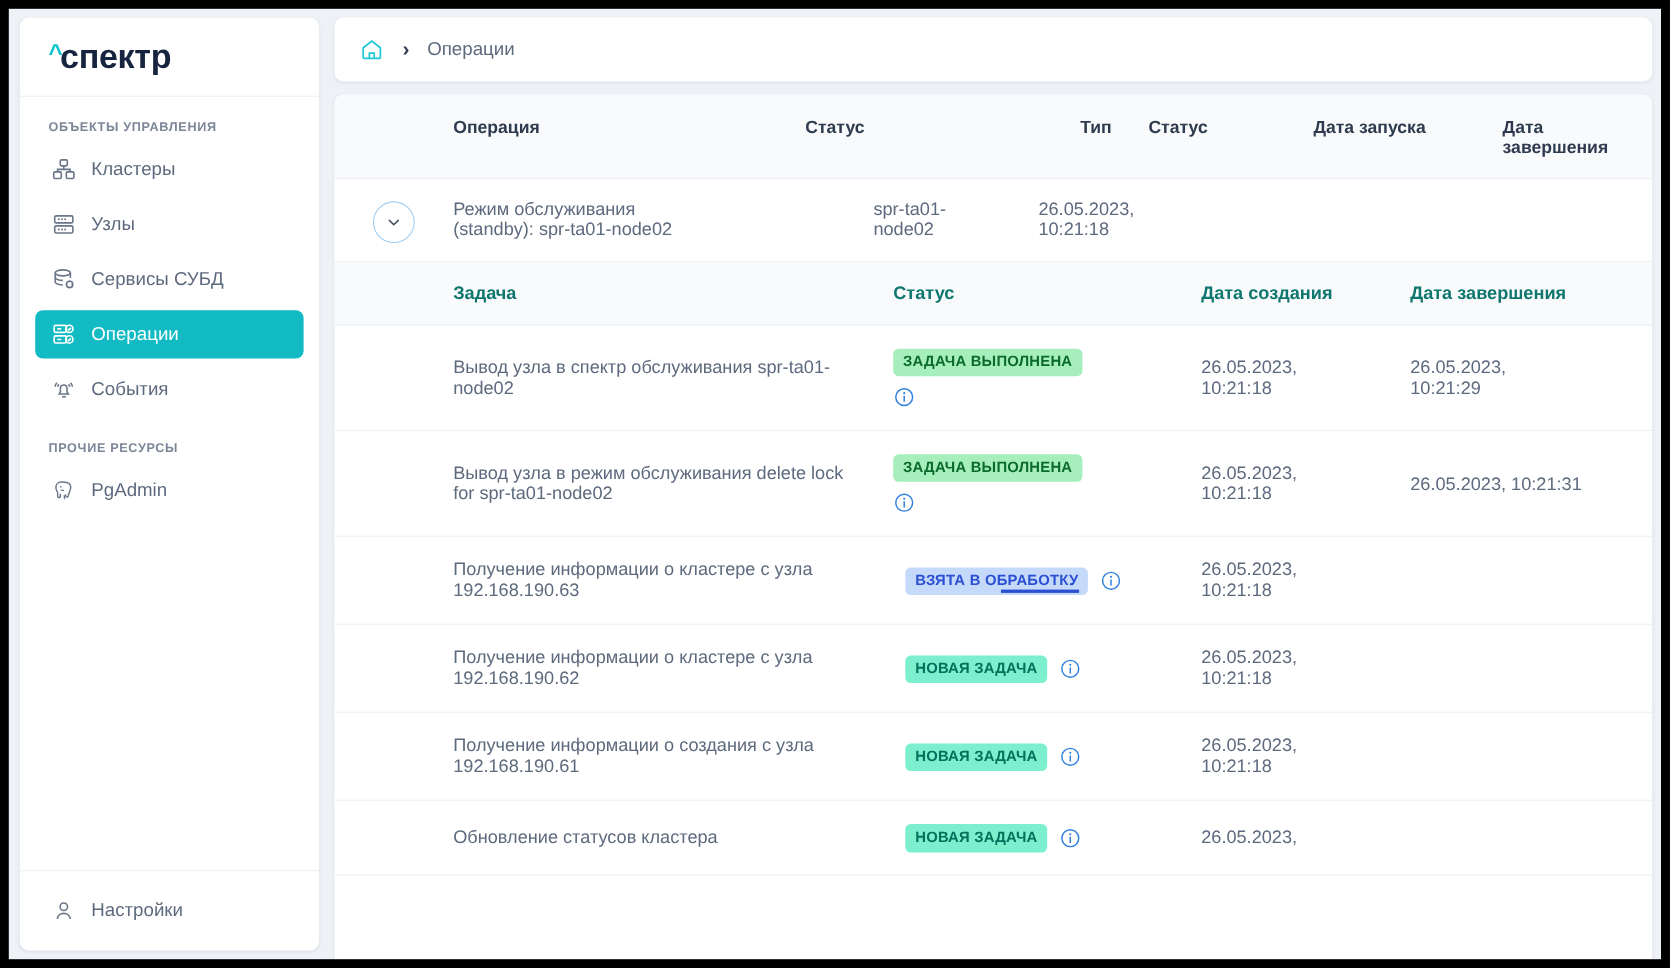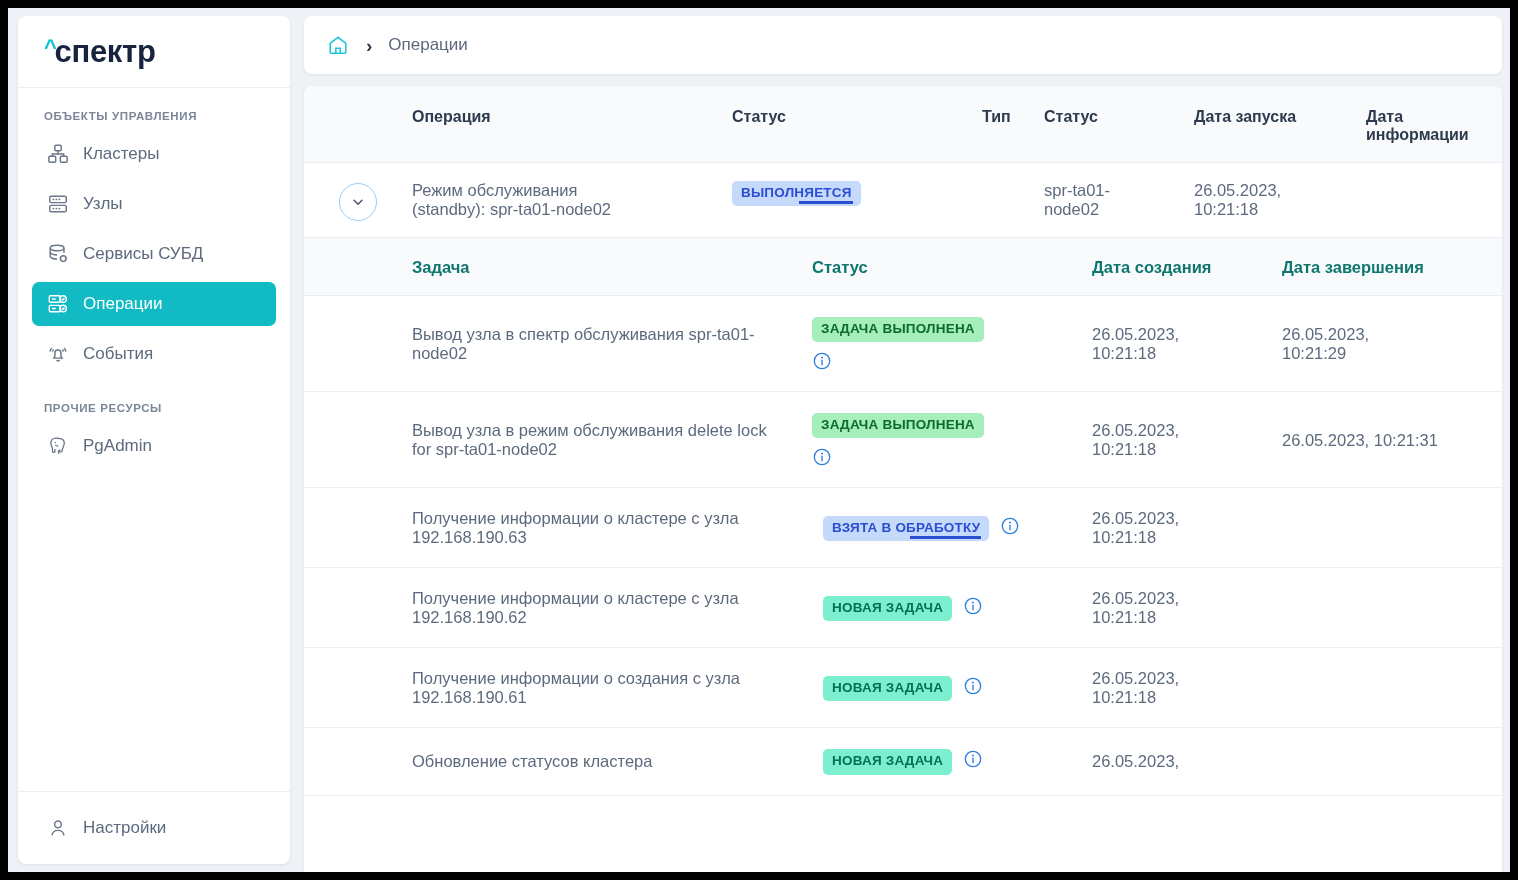--- a/index.html
+++ b/index.html
@@ -200,21 +200,21 @@
     height: 3px;
     background:#2b4fd1;
   }
   .badge-done      { background:#a6eebb; color:#0b6b2e; }
   .badge-new       { background:#7cf0ce; color:#05705a; }
 
   .info-ico { display:inline-block; width:20px; height:20px; vertical-align: middle; cursor:pointer; }
   .info-ico svg { display:block; }
 
   .stat-stack { display:flex; flex-direction:column; gap:9px; align-items:flex-start; }
-  .stat-inline { display:flex; gap:11px;padding-left:11px; }
+  .stat-inline { display:flex; align-items:center; gap:11px;padding-left:11px; }
 
   
   .task-head {
     display: flex;
     background: #f8fafc;
     padding: 20px 0 18px 0;
     border-bottom: 1px solid #e9edf3;
     font-weight: 700;
     color: #0f766e;
     font-size: 16.5px;
@@ -373,36 +373,33 @@
     <div class="table-card">
 
       <div class="op-head">
         <div class="c-exp"></div>
         <div class="c-op">Операция</div>
         <div class="c-stat">Статус</div>
         <div class="c-type">Тип</div>
         <div class="c-obj">Статус</div>
         <div class="c-start">Дата запуска</div>
         <div class="c-end nowrap-pre">Дата
-информации</div>
+завершения</div>
       </div>
 
       <div class="op-row">
         <div class="c-exp">
           <span class="chev-btn">
             <svg width="16" height="16" viewBox="0 0 24 24" fill="none" stroke="#4a5566" stroke-width="2.2" stroke-linecap="round" stroke-linejoin="round">
               <path d="M6 9.5l6 6 6-6"></path>
             </svg>
           </span>
         </div>
         <div class="c-op nowrap-pre">Режим обслуживания
 (standby): spr-ta01-node02</div>
-        <div class="c-stat">
-          <span class="badge badge-running">ВЫПОЛНЯЕТСЯ</span>
-        </div>
         <div class="c-type"></div>
         <div class="c-obj nowrap-pre">spr-ta01-
 node02</div>
         <div class="c-start nowrap-pre">26.05.2023,
 10:21:18</div>
         <div class="c-end nowrap-pre"></div>
       </div>
 
       <div class="task-head">
         <div class="t-pad"></div>

